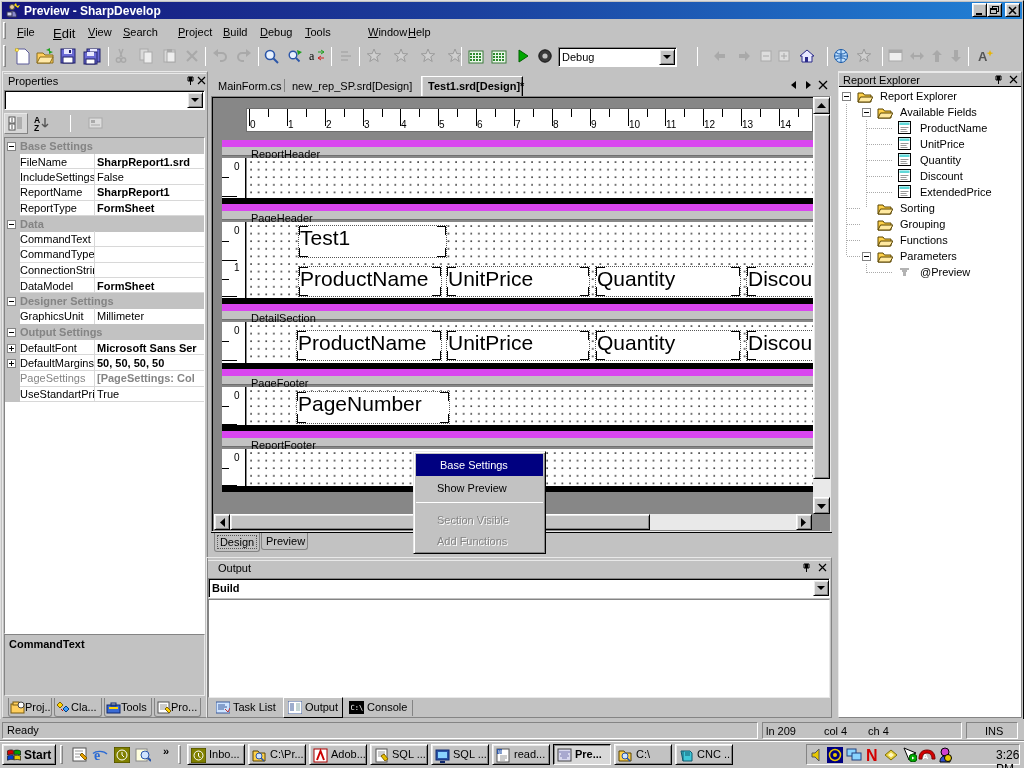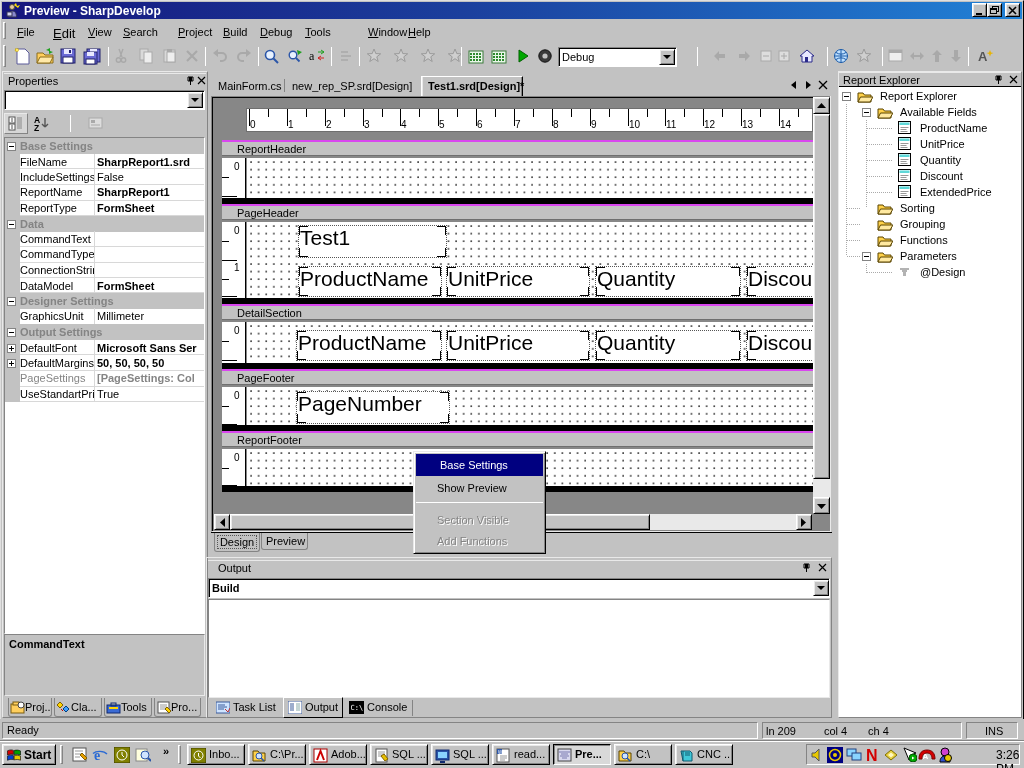--- a/index.html
+++ b/index.html
@@ -12,21 +12,21 @@
 .fld{position:absolute;border:1px dotted #555;background-color:#fff;background-repeat:no-repeat;background-image:
  linear-gradient(#000,#000),linear-gradient(#000,#000),
  linear-gradient(#000,#000),linear-gradient(#000,#000),
  linear-gradient(#000,#000),linear-gradient(#000,#000),
  linear-gradient(#000,#000),linear-gradient(#000,#000);
  background-position:left top,left top,right top,right top,left bottom,left bottom,right bottom,right bottom;
  background-size:9px 1px,1px 9px,9px 1px,1px 9px,9px 1px,1px 9px,9px 1px,1px 9px;
  font-size:21px;white-space:nowrap;overflow:hidden;padding-left:1px}
 .dots{background-color:#fff;background-image:radial-gradient(circle at 1px 1px,#000 0.5px,transparent 0.9px);
  background-size:7.6px 7.6px;background-position:3px 3px}
-.band{background:#C2C2C2;border-top:2px solid #d946ef;border-bottom:1px solid #6f6f6f;line-height:15px;padding-left:15px}
+.band{background:#C2C2C2;border-top:7px solid #d946ef;border-bottom:1px solid #6f6f6f;line-height:15px;padding-left:29px}
 .sep{width:1px;background:#848484;border-right:1px solid #fff}
 .tbtn{position:absolute;top:744px;height:21px;border:1px solid;border-color:#fff #000 #000 #fff;
  box-shadow:inset 1px 1px 0 #e9e9e9,inset -1px -1px 0 #848484;background:#C2C2C2;line-height:19px;white-space:nowrap;overflow:hidden}
 .gtxt{color:#848484;text-shadow:1px 1px 0 #fff}
 .trow{position:absolute;height:16px;line-height:16px;white-space:nowrap}
 </style></head><body>
 <div class="a" style="left:0;top:0;width:1024px;height:741px;background:#C2C2C2;border:1px solid;border-color:#dfdfdf #000 #000 #dfdfdf"></div>
 <div class="a" style="left:2px;top:2px;width:1020px;height:17px;background:linear-gradient(to right,#16167d,#1b3f9d 45%,#2181d6)"></div>
 <svg class="a" style="left:5px;top:3px" width="15" height="15" viewBox="0 0 15 15">
     <circle cx="7" cy="4" r="2.5" fill="#e8c9a0" stroke="#553"></circle>
@@ -608,21 +608,21 @@
 <div class="a" style="left:862px;top:252px;width:9px;height:9px;background:#fff;border:1px solid #848484"></div>
 <div class="a" style="left:864px;top:256px;width:5px;height:1px;background:#000"></div>
 <svg class="a" style="left:877px;top:249px" width="16" height="14" viewBox="0 0 16 14">
     <path d="M1 4h5l1.5 2H14v7H1z" fill="#ffd149" stroke="#5a4500"></path>
     <path d="M1 13l2.5-5H16l-3 5z" fill="#ffe9a0" stroke="#5a4500"></path>
   </svg>
 <div class="trow" style="left:900px;top:248px">Parameters</div>
 <svg class="a" style="left:898px;top:266px" width="13" height="11" viewBox="0 0 13 11">
     <path d="M2 3h9M4 5h5M5 7h3M5 9h3" stroke="#9a9a9a" stroke-width="1.6"></path>
   </svg>
-<div class="trow" style="left:920px;top:264px">@Design</div>
+<div class="trow" style="left:920px;top:264px">@Preview</div>
 <div class="a" style="left:413px;top:451px;width:133px;height:103px;background:#C2C2C2;border:1px solid;border-color:#e9e9e9 #000 #000 #e9e9e9;box-shadow:inset 1px 1px 0 #fff,inset -1px -1px 0 #848484"></div>
 <div class="a" style="left:416px;top:454px;width:127px;height:22px;background:#000080;color:#fff;line-height:22px;padding-left:24px">Base Settings</div>
 <div class="a" style="left:437px;top:482px">Show Preview</div>
 <div class="a" style="left:416px;top:502px;width:127px;height:1px;background:#848484;border-bottom:1px solid #fff"></div>
 <div class="a gtxt" style="left:437px;top:514px">Section Visible</div>
 <div class="a gtxt" style="left:437px;top:535px">Add Functions</div>
 <div class="a" style="left:0;top:719px;width:1024px;height:22px;background:#C2C2C2"></div>
 <div class="a sk" style="left:2px;top:722px;width:756px;height:17px;line-height:15px;padding-left:4px">Ready</div>
 <div class="a sk" style="left:762px;top:722px;width:200px;height:17px"></div>
 <div class="a" style="left:766px;top:725px">ln 209</div>

